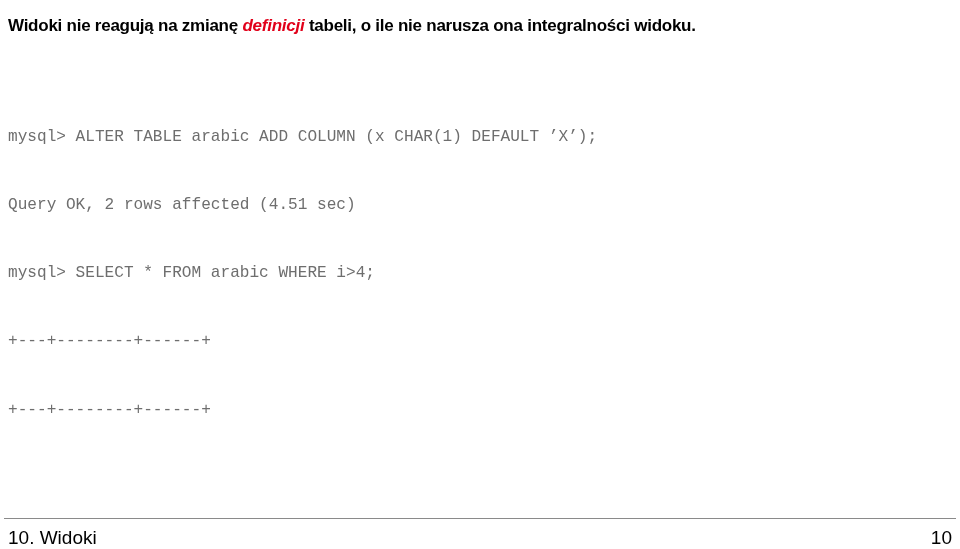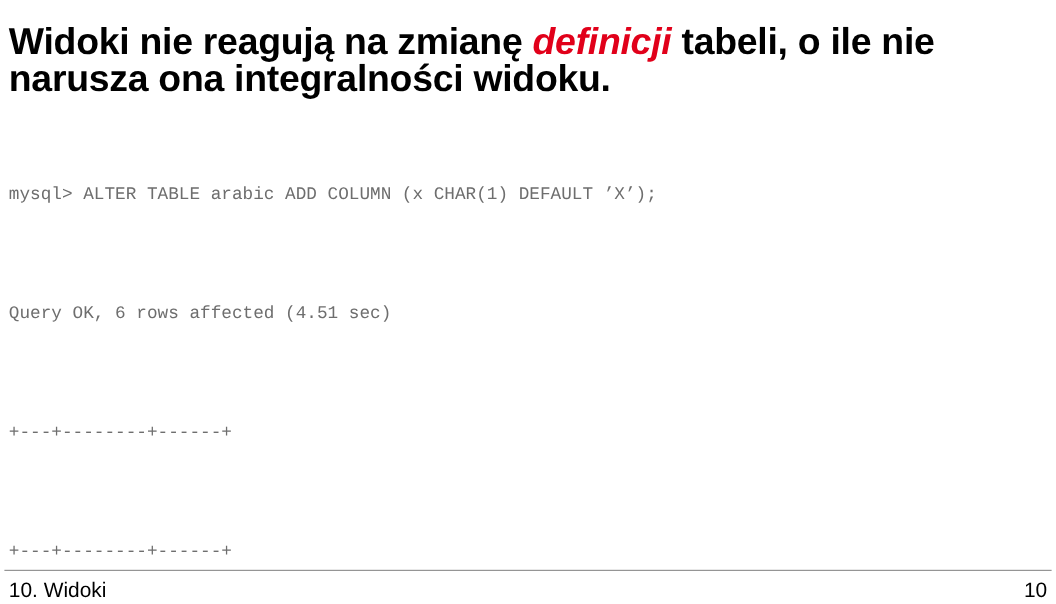--- a/index.html
+++ b/index.html
@@ -17,21 +17,21 @@
     font-family: "Liberation Sans", sans-serif;
   }
 
   
   #heading {
     position: absolute;
     left: 8px;
     top: -2px;
     width: 950px;
     font-family: "Liberation Sans", sans-serif;
-    font-size: 34px;
+    font-size: 17px;
     line-height: 34px;
     color: #000000;
     letter-spacing: -0.25px;
     white-space: normal;
   }
 
   #heading .em {
     color: #e1001a;
     font-style: italic;
   }
@@ -47,21 +47,20 @@
     line-height: 22.75px;
     color: #6e6e6e;
     white-space: pre;
     letter-spacing: 0px;
   }
 
   #console .line {
     display: block;
     white-space: pre;
     height: 22.75px;
-    margin-top: 40px;
   }
 
   
   #footer-rule {
     position: absolute;
     left: 4px;
     top: 518px;
     width: 952px;
     height: 1px;
     background: #8a8a8a;
@@ -86,21 +85,22 @@
 </style>
 </head>
 <body>
 
 <div id="slide">
 
   <h1 id="heading"><span>Widoki nie reagują na zmianę </span><span class="em">definicji</span><span> tabeli, o ile nie narusza ona integralności widoku.</span></h1>
 
   <div id="console">
     <span class="line">mysql&gt; ALTER TABLE arabic ADD COLUMN (x CHAR(1) DEFAULT ’X’);</span>
-    <span class="line">Query OK, 6 rows affected (4.51 sec)</span>
+    <span class="line">Query OK, 2 rows affected (4.51 sec)</span>
+    <span class="line">mysql&gt; SELECT * FROM arabic WHERE i&gt;4;</span>
     <span class="line">+---+--------+------+</span>
     <span class="line">+---+--------+------+</span>
     
     
     
     
     
     
     
     

